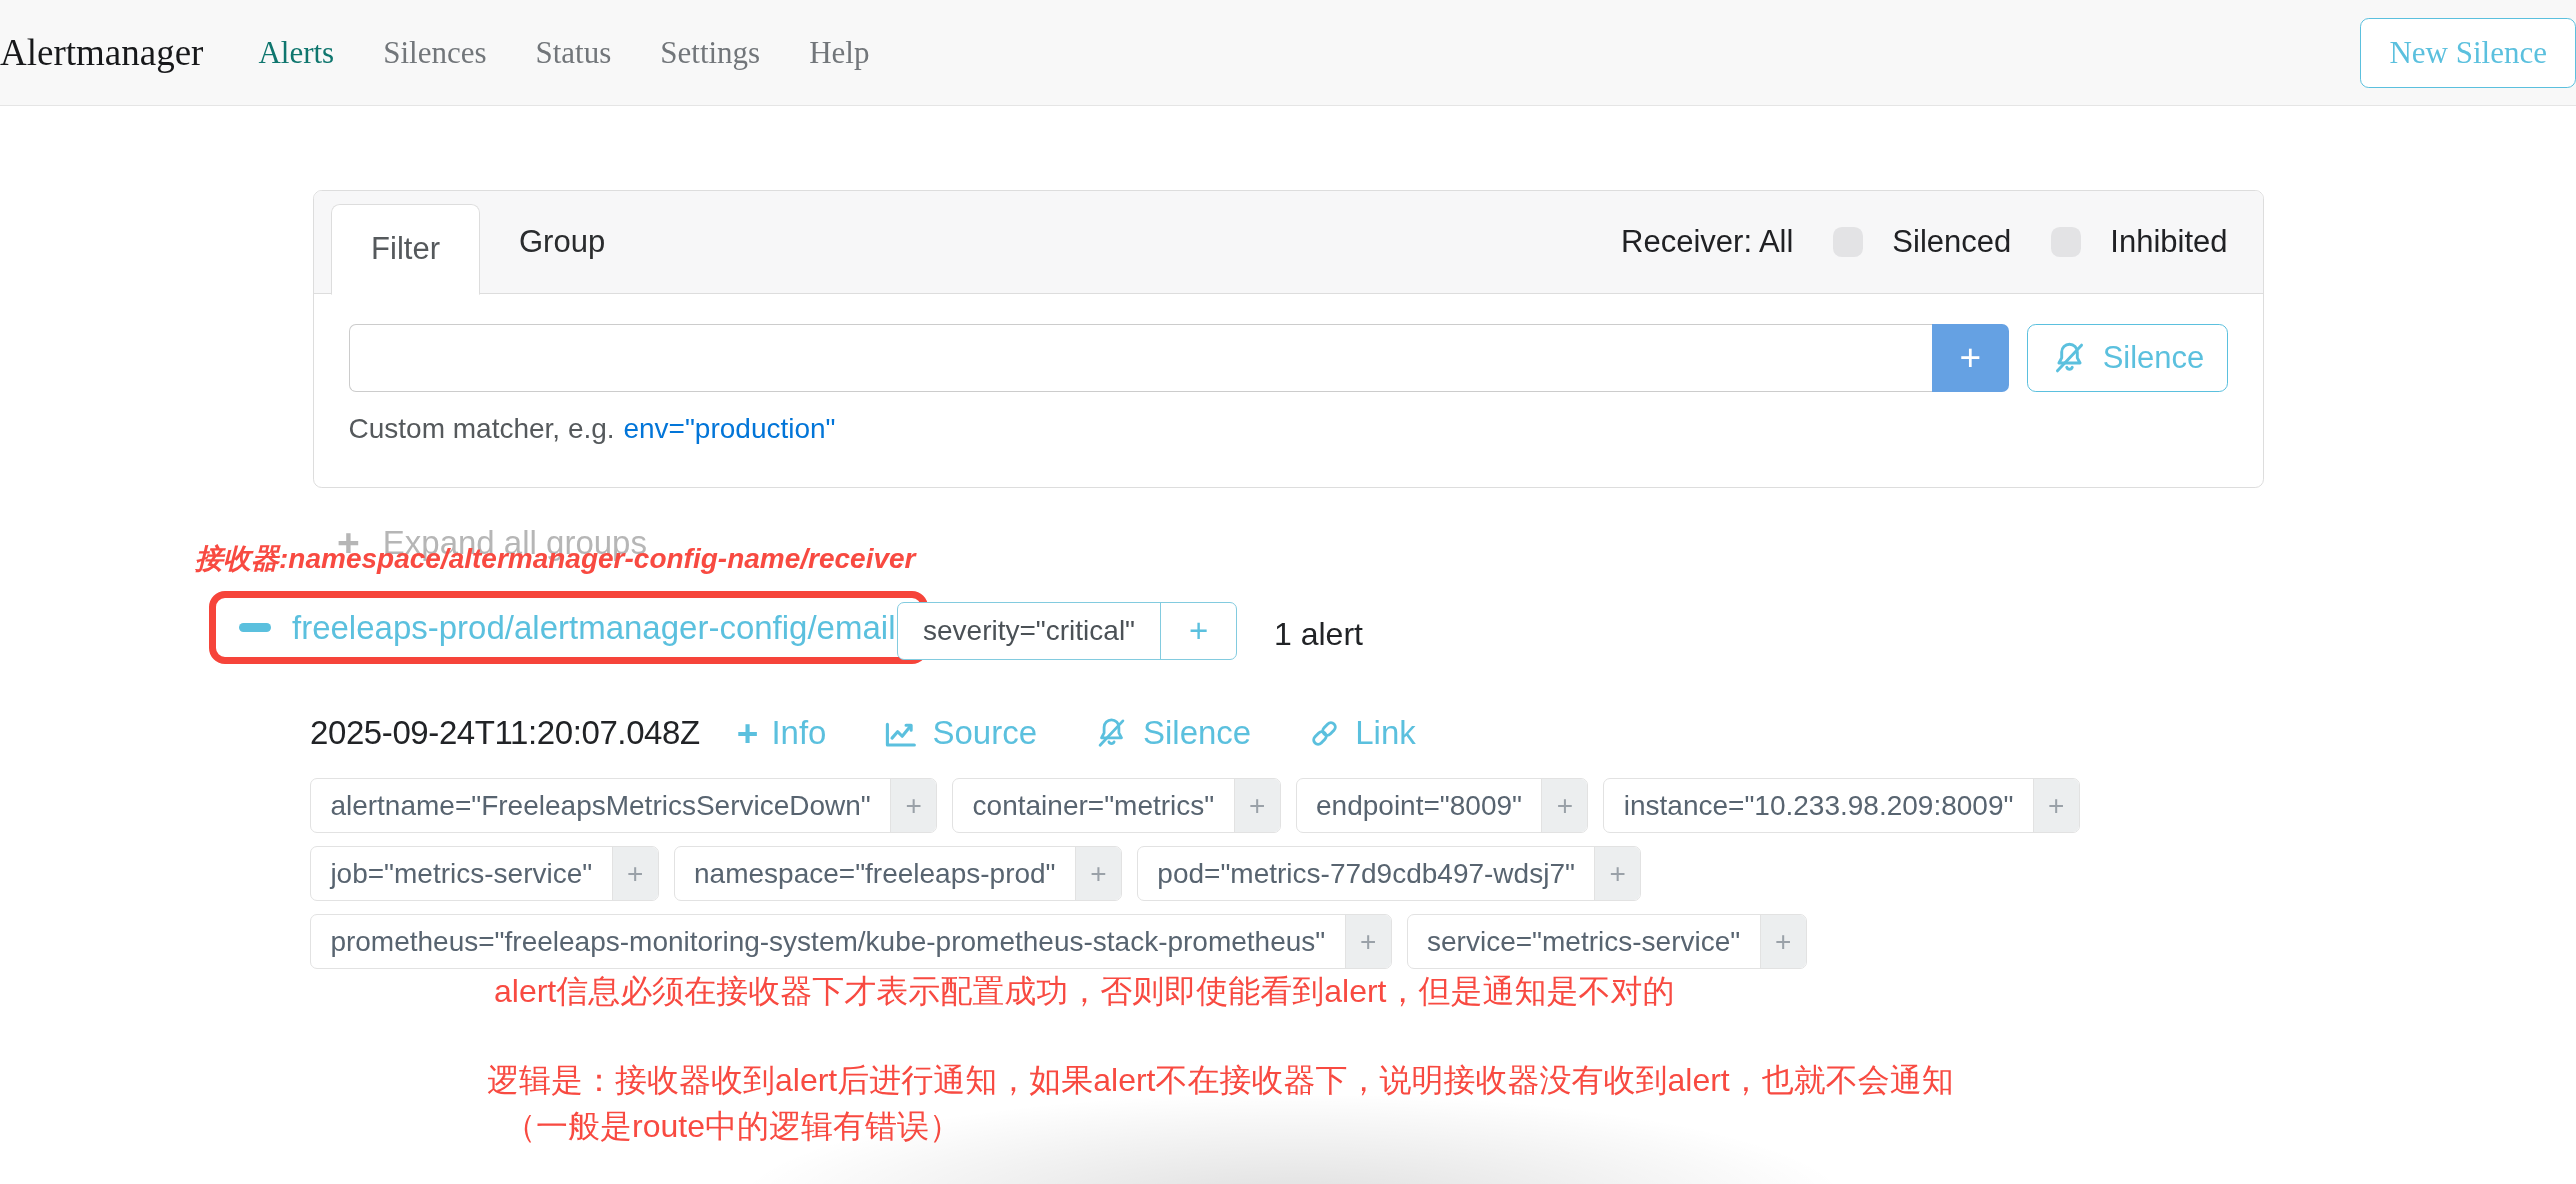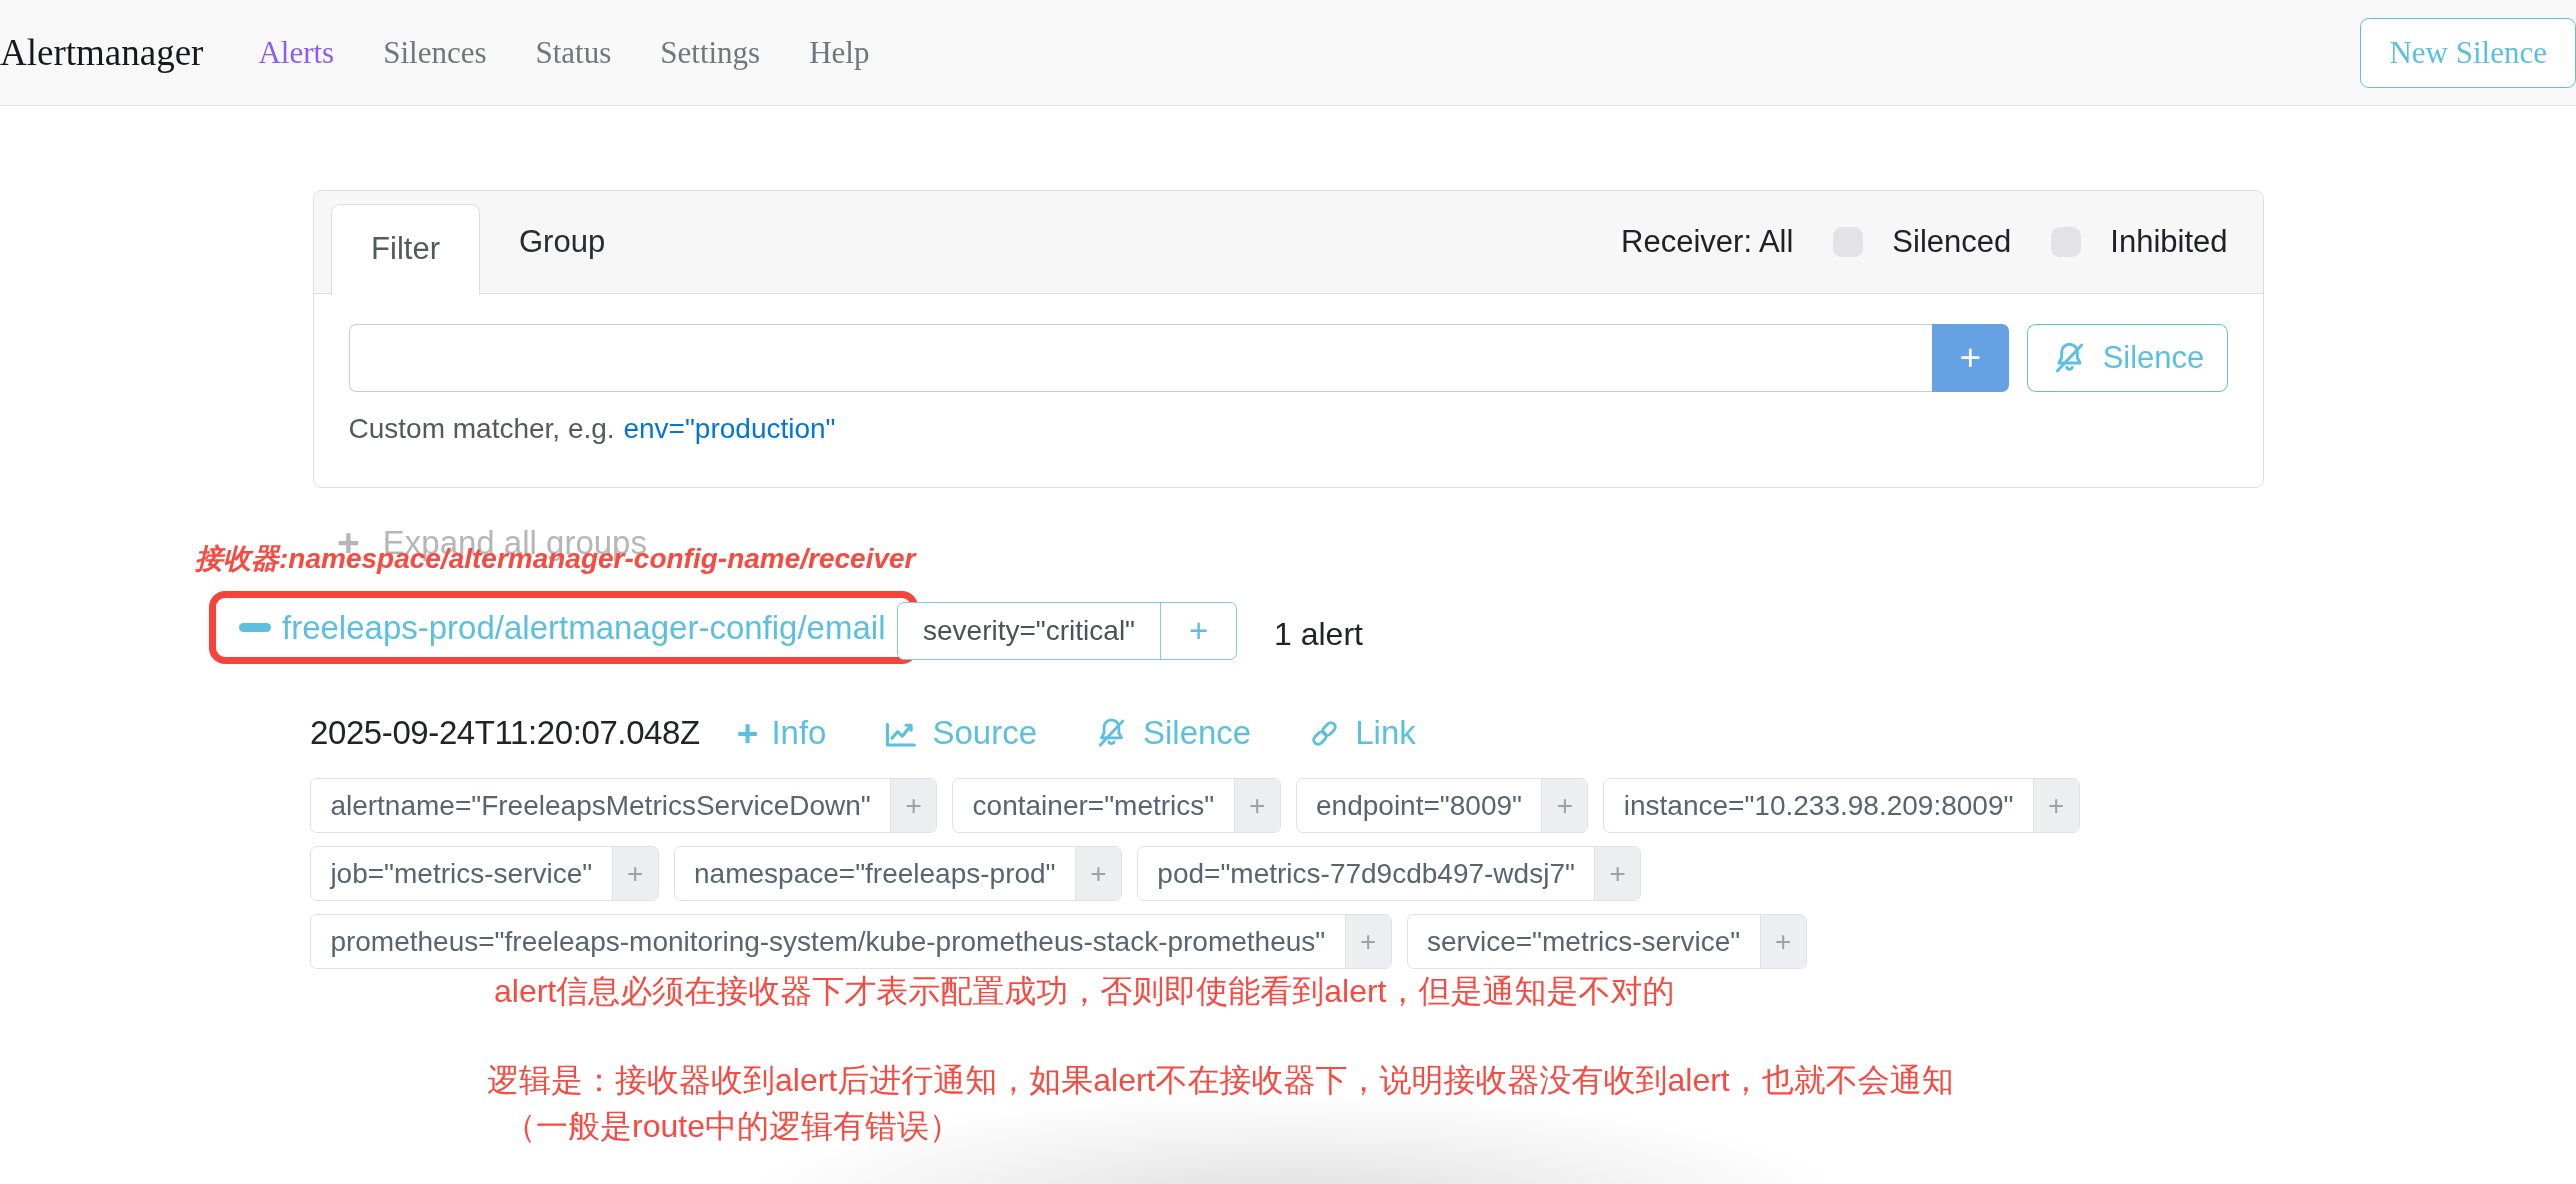--- a/index.html
+++ b/index.html
@@ -7,21 +7,21 @@
               font-family:"Liberation Sans","DejaVu Sans",sans-serif; }
   body { position:relative; color:#292b2c; }
   .container { width:1951px; margin:0 auto; }
 
   
   .navbar { height:106px; background:#f8f8f8; border-bottom:1.8px solid #e5e5e5;
             display:flex; align-items:center;font-family:Liberation Serif, serif; }
   .nav-inner { display:flex; align-items:center; width:100%; }
   .brand { font-size:37px; font-weight:500; color:#17181a; margin-right:55px; cursor:pointer; }
   .nav-link { font-size:31px; color:#72767a; margin-right:49px; cursor:pointer; background:none; border:none; font-family:inherit; }
-  .nav-link.active { color:#8b5cf6; }
+  .nav-link.active { color:#0f766e; }
   .btn-outline-info { border:1.8px solid #5bc0de; color:#5bc0de; background:#fff;
                       border-radius:8.8px; font-family:inherit; cursor:pointer; }
   .new-silence { margin-left:auto; font-size:31px; padding:16px 28px; }
 
   
   .card { margin-top:84px; border:1.8px solid #ddd; border-radius:8.8px; background:#fff; }
   .card-header { background:#f7f7f8; border-bottom:1.8px solid #ddd; border-radius:8px 8px 0 0;
                  height:103px; display:flex; justify-content:space-between;
                  padding:0 35px 0 17.6px; }
   .tabs { display:flex; align-items:center; }
@@ -53,21 +53,21 @@
                 color:#b6b6b6; font-size:33px; cursor:pointer; background:none; border:none; font-family:inherit; }
   .expand-plus { font-size:39px; font-weight:700; line-height:1; }
 
   .note { color:#f84a41; white-space:nowrap; }
   .note-top { left:195px; top:540px; font-size:28px; font-weight:700;font-style:italic; }
   .note-a { left:494px; top:970px; font-size:32px; font-weight:500; }
   .note-b { left:487px; top:1059px; font-size:32px; font-weight:500; }
   .note-c { left:504px; top:1105px; font-size:32px; font-weight:500; }
 
   .receiver-box { left:209px; top:591px; border:7px solid #f6443a; border-radius:16px; background:#fff; }
-  .receiver-btn { display:flex; align-items:center; gap:11px; padding:10.6px 26px 10.6px 23px;
+  .receiver-btn { display:flex; align-items:center; gap:21px; padding:10.6px 26px 10.6px 23px;
                   background:none; border:none; cursor:pointer; font-family:inherit;
                   font-size:33px; color:#5bc0de; }
   .minus-glyph { width:32px; height:8.8px; background:#5bc0de; border-radius:4.4px; display:inline-block; }
 
   .severity-group { left:897px; top:602px; display:flex; align-items:stretch; height:58px;
                     border:1.8px solid #82cbdf; border-radius:7px; background:#fff; }
   .sev-text { padding:0 25px; font-size:28px; color:#4b5156; display:flex; align-items:center;
               background:none; border:none; font-family:inherit; cursor:pointer; }
   .sev-plus { width:76px; border:none; border-left:1.8px solid #82cbdf; background:none;
               color:#5bc0de; font-size:33px; cursor:pointer; }

